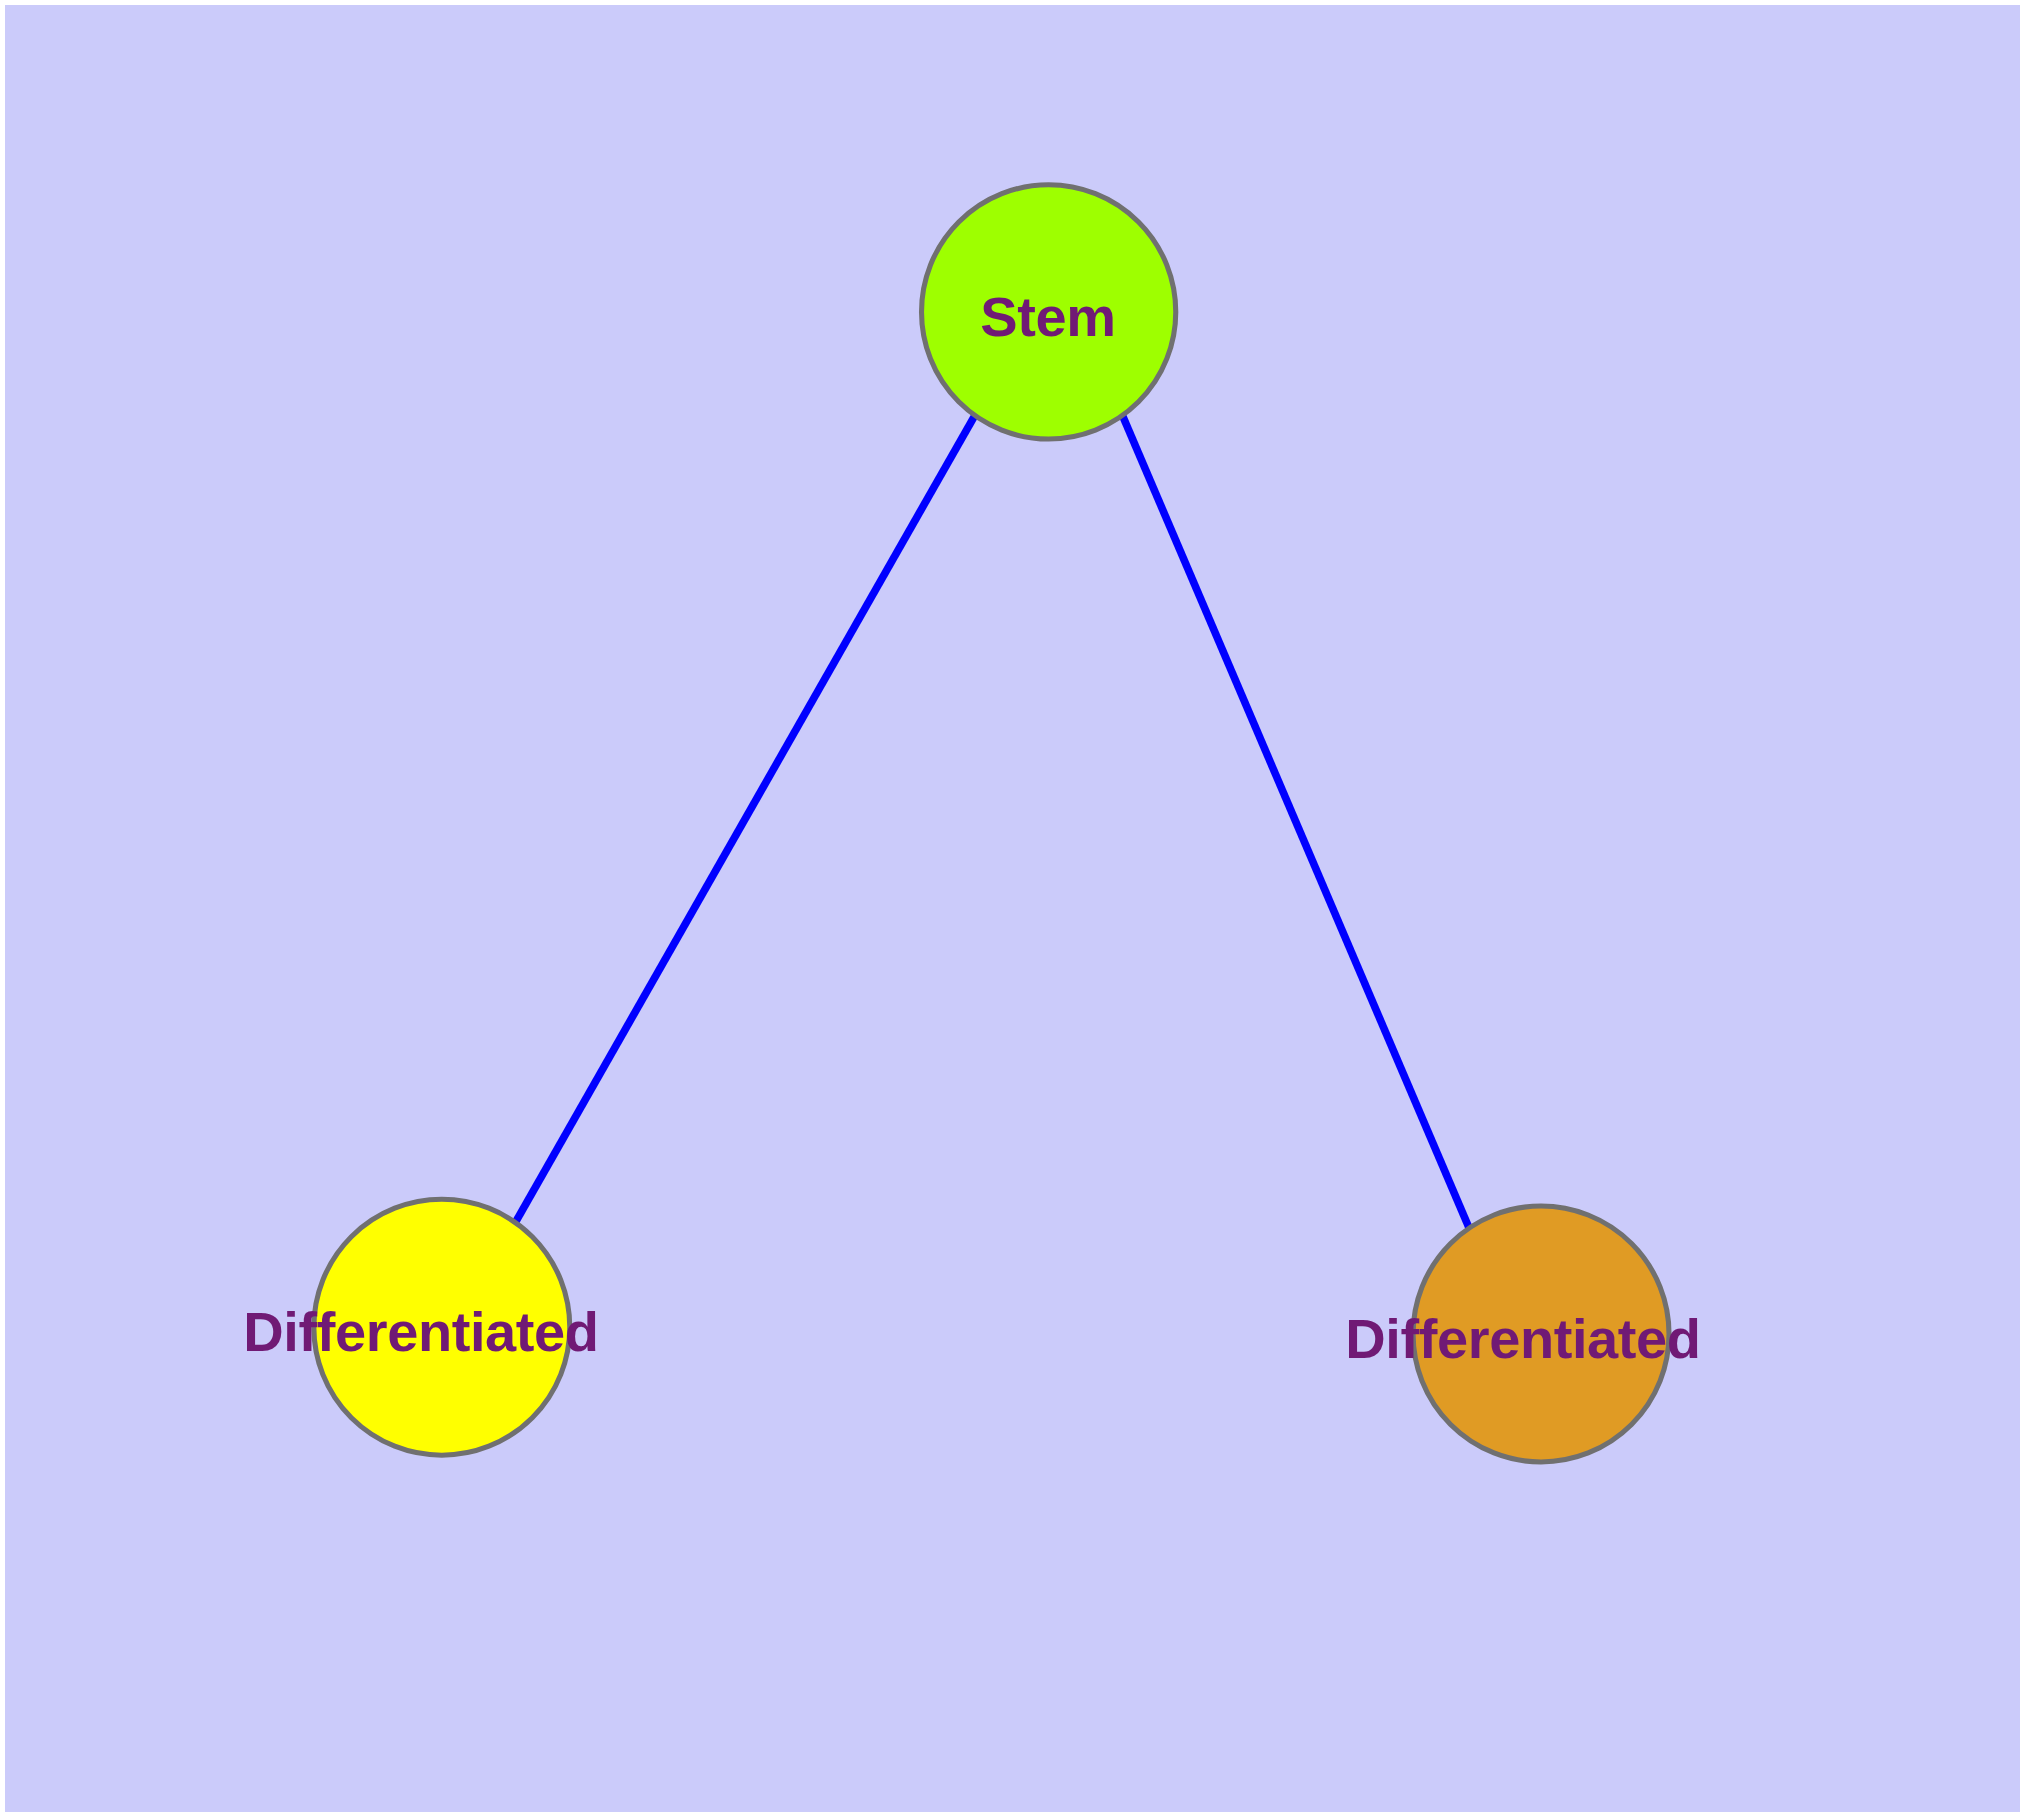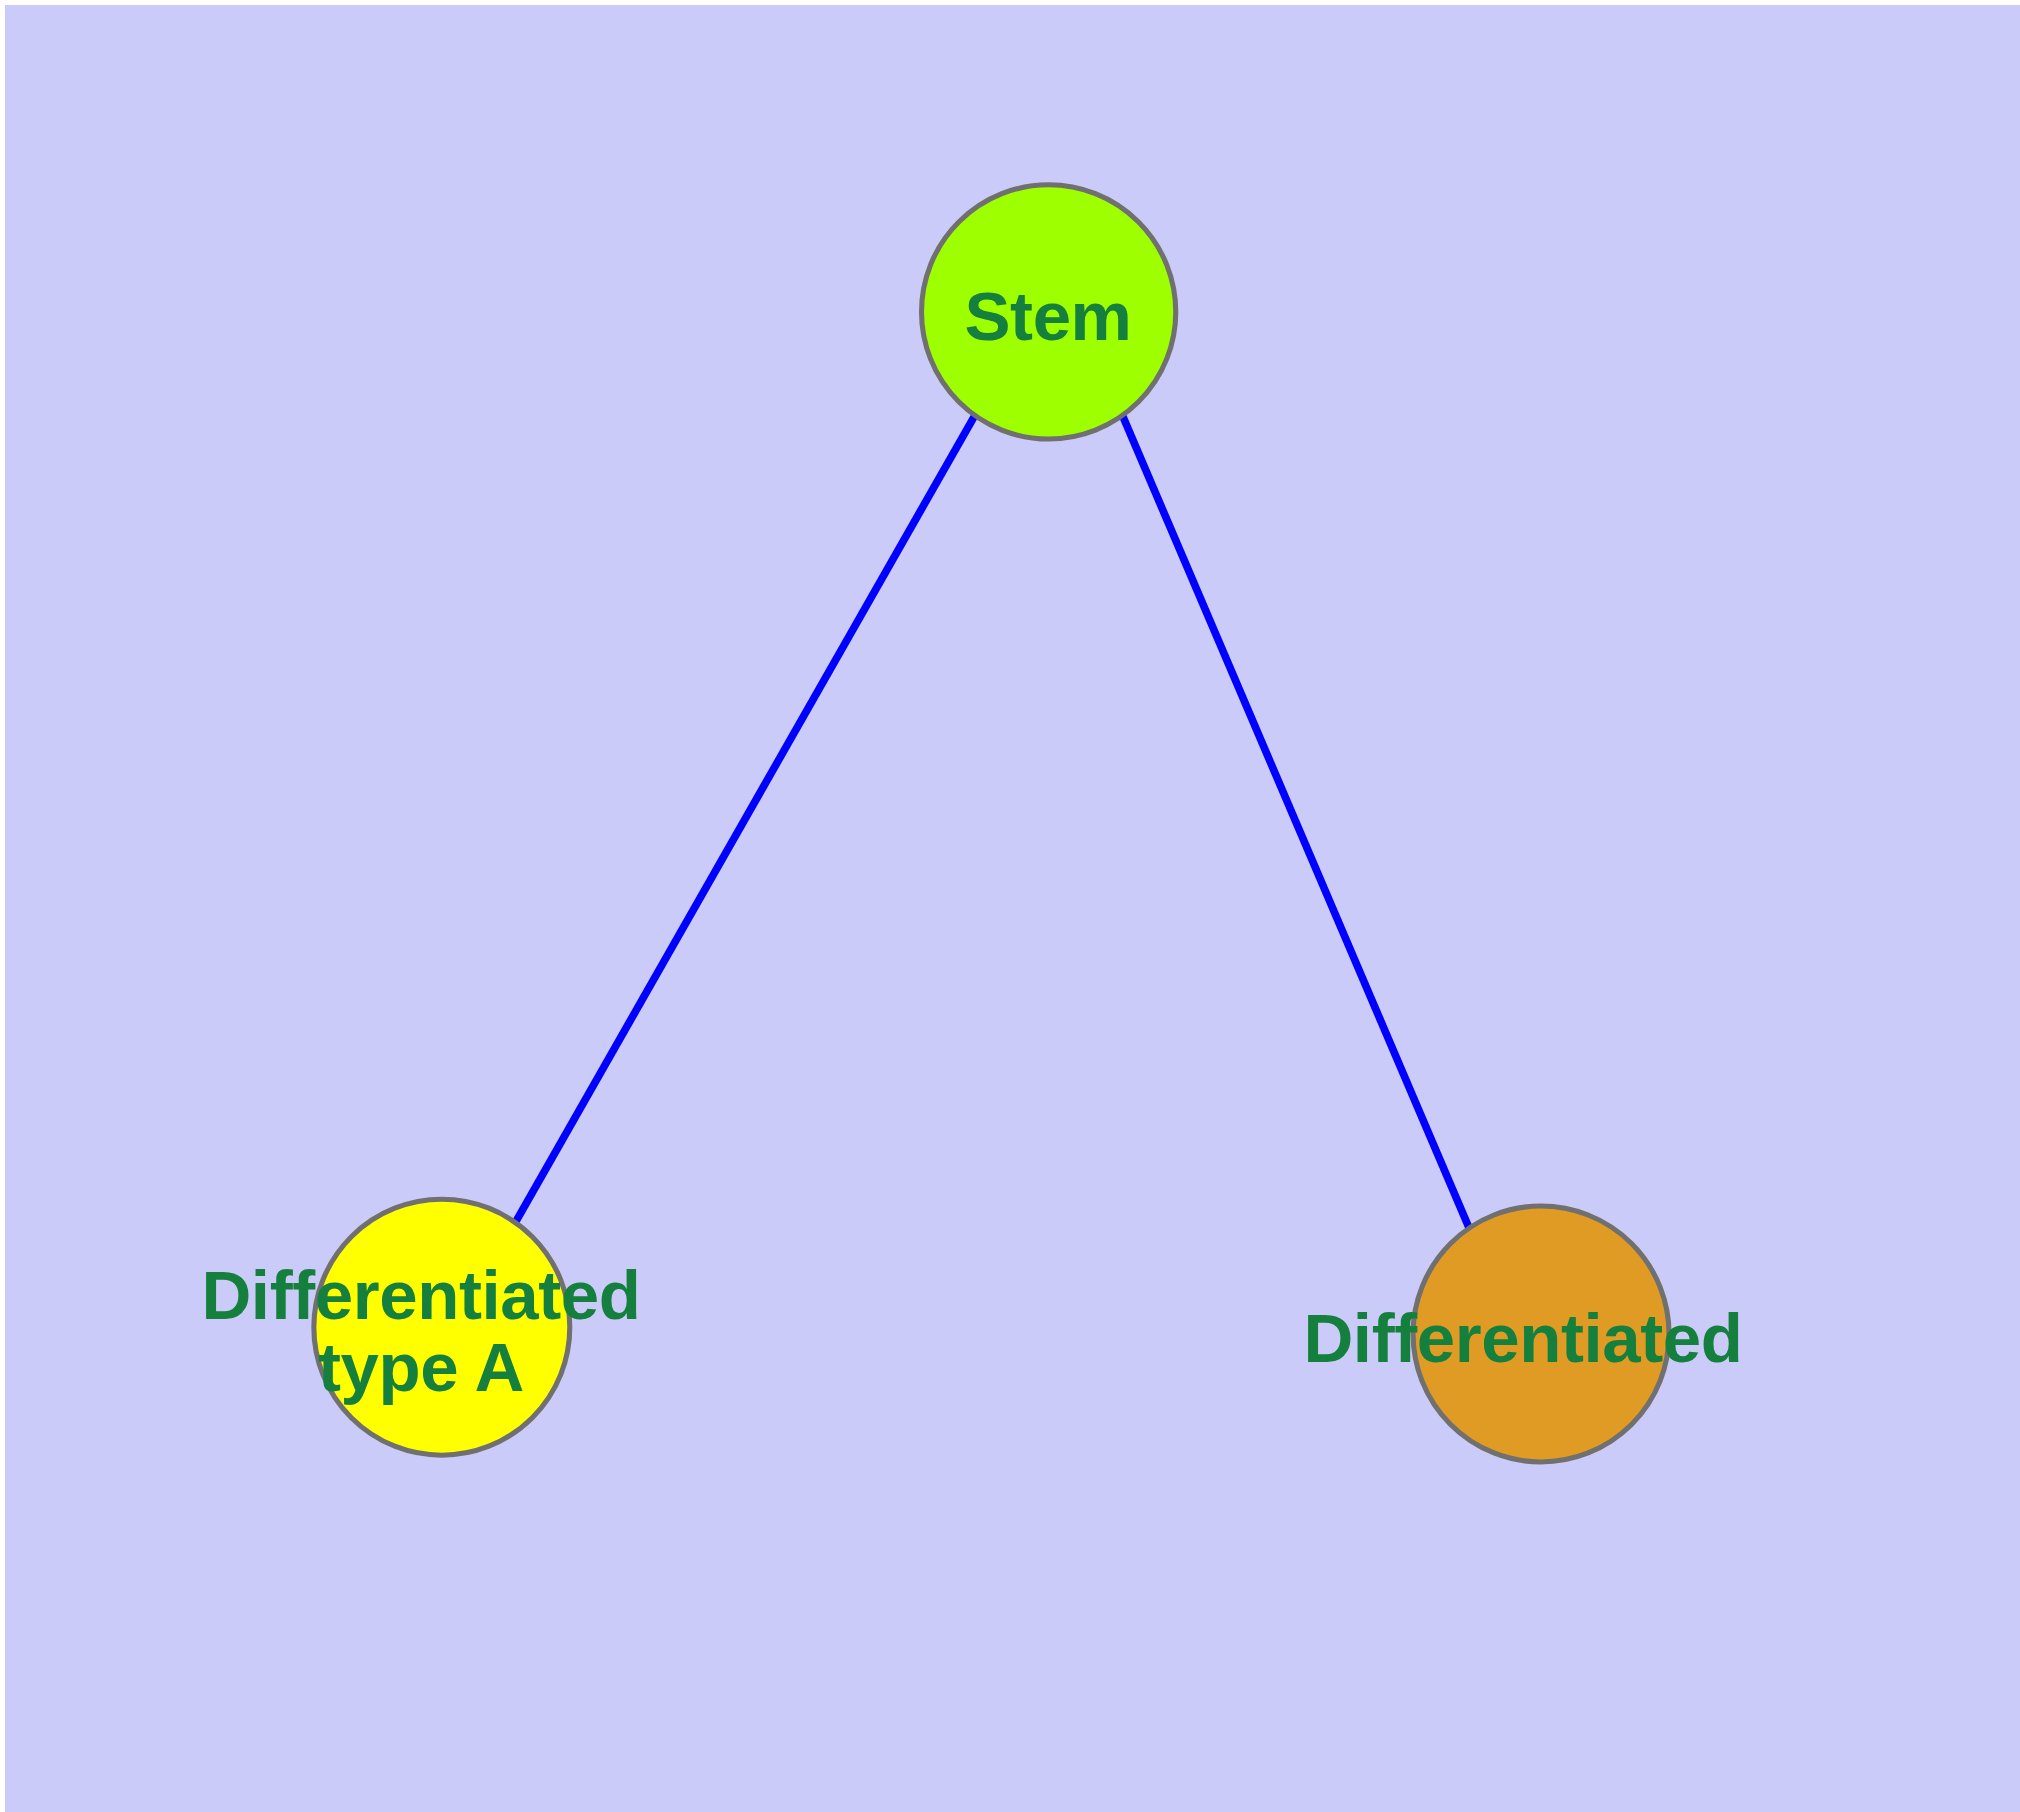--- a/index.html
+++ b/index.html
@@ -36,25 +36,25 @@
     stroke: #707070;
     stroke-width: 6;
   }
   .edge-line {
     stroke: #0000ff;
     stroke-width: 9;
     stroke-linecap: butt;
   }
   .node-label {
     position: absolute;
-    color: #15803d;
+    color: #701a75;
     font-weight: bold;
-    font-size: 69px;
+    font-size: 56px;
     line-height: 1.04;
-    text-align: center;
+    text-align: right;
     white-space: nowrap;
     transform: translate(-50%, -50%);
     letter-spacing: -0.4px;
     pointer-events: none;
   }
 </style>
 </head>
 <body>
 
 <div id="canvas">
@@ -72,21 +72,20 @@
       <circle class="node-circle" cx="1237" cy="368" r="150" fill="#9eff00"></circle>
     </g>
   </svg>
 
   <div class="node-label" style="left:1048px; top:317px;">
     <div>Stem</div>
   </div>
 
   <div class="node-label" style="left:421px; top:1332px;">
     <div>Differentiated</div>
-    <div>type A</div>
   </div>
 
   <div class="node-label" style="left:1523px; top:1339px;">
     <div>Differentiated</div>
   </div>
 
 </div>
 
 
 </body></html>

